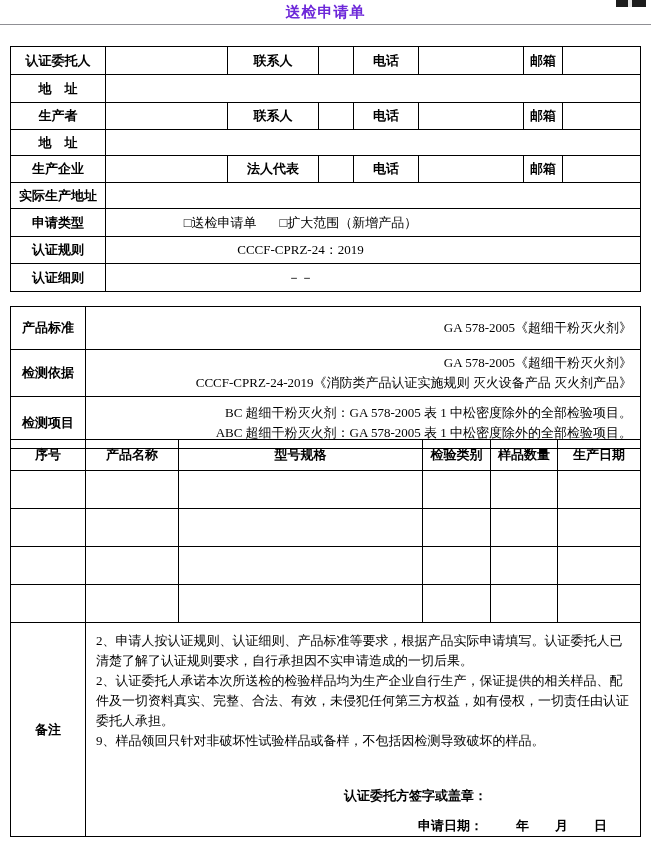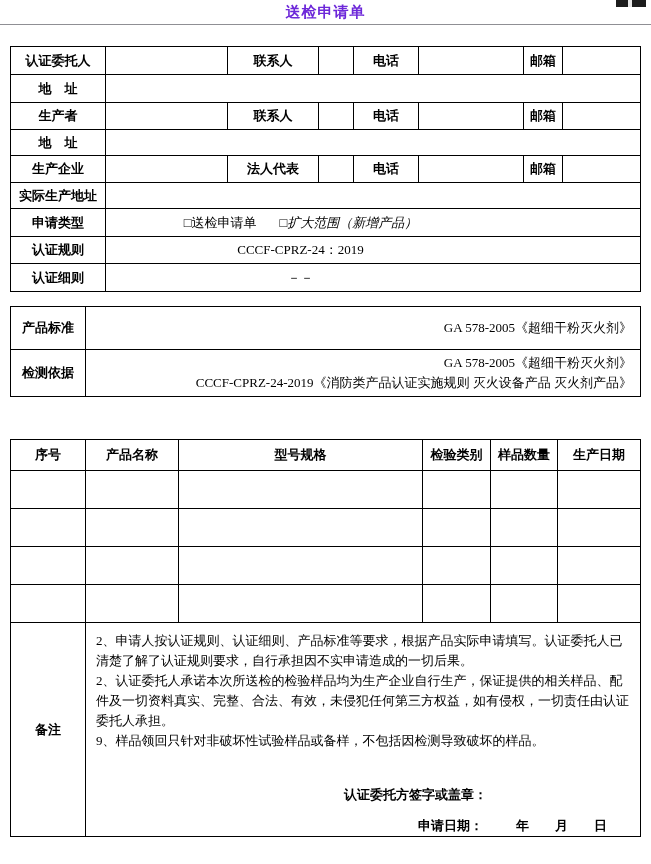--- a/index.html
+++ b/index.html
@@ -24,25 +24,25 @@
   #tableB { top:306px; }
   #tableC { top:439px; }
   .lbl {
     font-family:"Liberation Sans","DejaVu Sans",sans-serif;
     font-weight:bold; text-align:center; font-size:13px;
   }
   .val-center { text-align:center; padding-right:145px; }
   .content-cell { padding:2px 8px; line-height:20px; text-align:right; }
   .remarks-cell { vertical-align:top; padding:8px 10px 0 10px; line-height:20px; text-align:left; }
   .remark-item { margin:0; }
-  .sig-line { margin-top:35px; margin-left:248px; font-family:Liberation Mono, monospace; font-weight:bold; }
+  .sig-line { margin-top:35px; margin-left:248px; font-family:Liberation Sans, sans-serif; font-weight:bold; }
   .date-line { margin-top:10px; margin-left:322px; font-family:"Liberation Sans","DejaVu Sans",sans-serif; font-weight:bold; }
   .date-line .ymd1 { margin-left:33px; }
   .date-line .ymd2 { margin-left:26px; }
-  .opt2 { margin-left:23px;font-style:italic; }
+  .opt2 { margin-left:23px; }
 </style>
 </head>
 <body>
 
 <div class="page">
 
   <div class="doc-title">送检申请单</div>
   <div class="corner-mark"></div>
   <div class="title-rule"></div>
 
@@ -127,20 +127,27 @@
       <td class="lbl">产品标准</td>
       <td class="content-cell">
         <div>GA 578-2005《超细干粉灭火剂》</div>
       </td>
     </tr>
     <tr style="height:47px">
       <td class="lbl">检测依据</td>
       <td class="content-cell">
         <div>GA 578-2005《超细干粉灭火剂》</div>
         <div>CCCF-CPRZ-24-2019《消防类产品认证实施规则 灭火设备产品 灭火剂产品》</div>
+      </td>
+    </tr>
+    <tr style="height:52px">
+      <td class="lbl">检测项目</td>
+      <td class="content-cell">
+        <div>BC 超细干粉灭火剂：GA 578-2005 表 1 中松密度除外的全部检验项目。</div>
+        <div>ABC 超细干粉灭火剂：GA 578-2005 表 1 中松密度除外的全部检验项目。</div>
       </td>
     </tr>
   </tbody>
     </table>
 
   <table id="tableC">
     <colgroup>
       <col style="width:75px">
         <col style="width:93px">
         <col style="width:244px">

